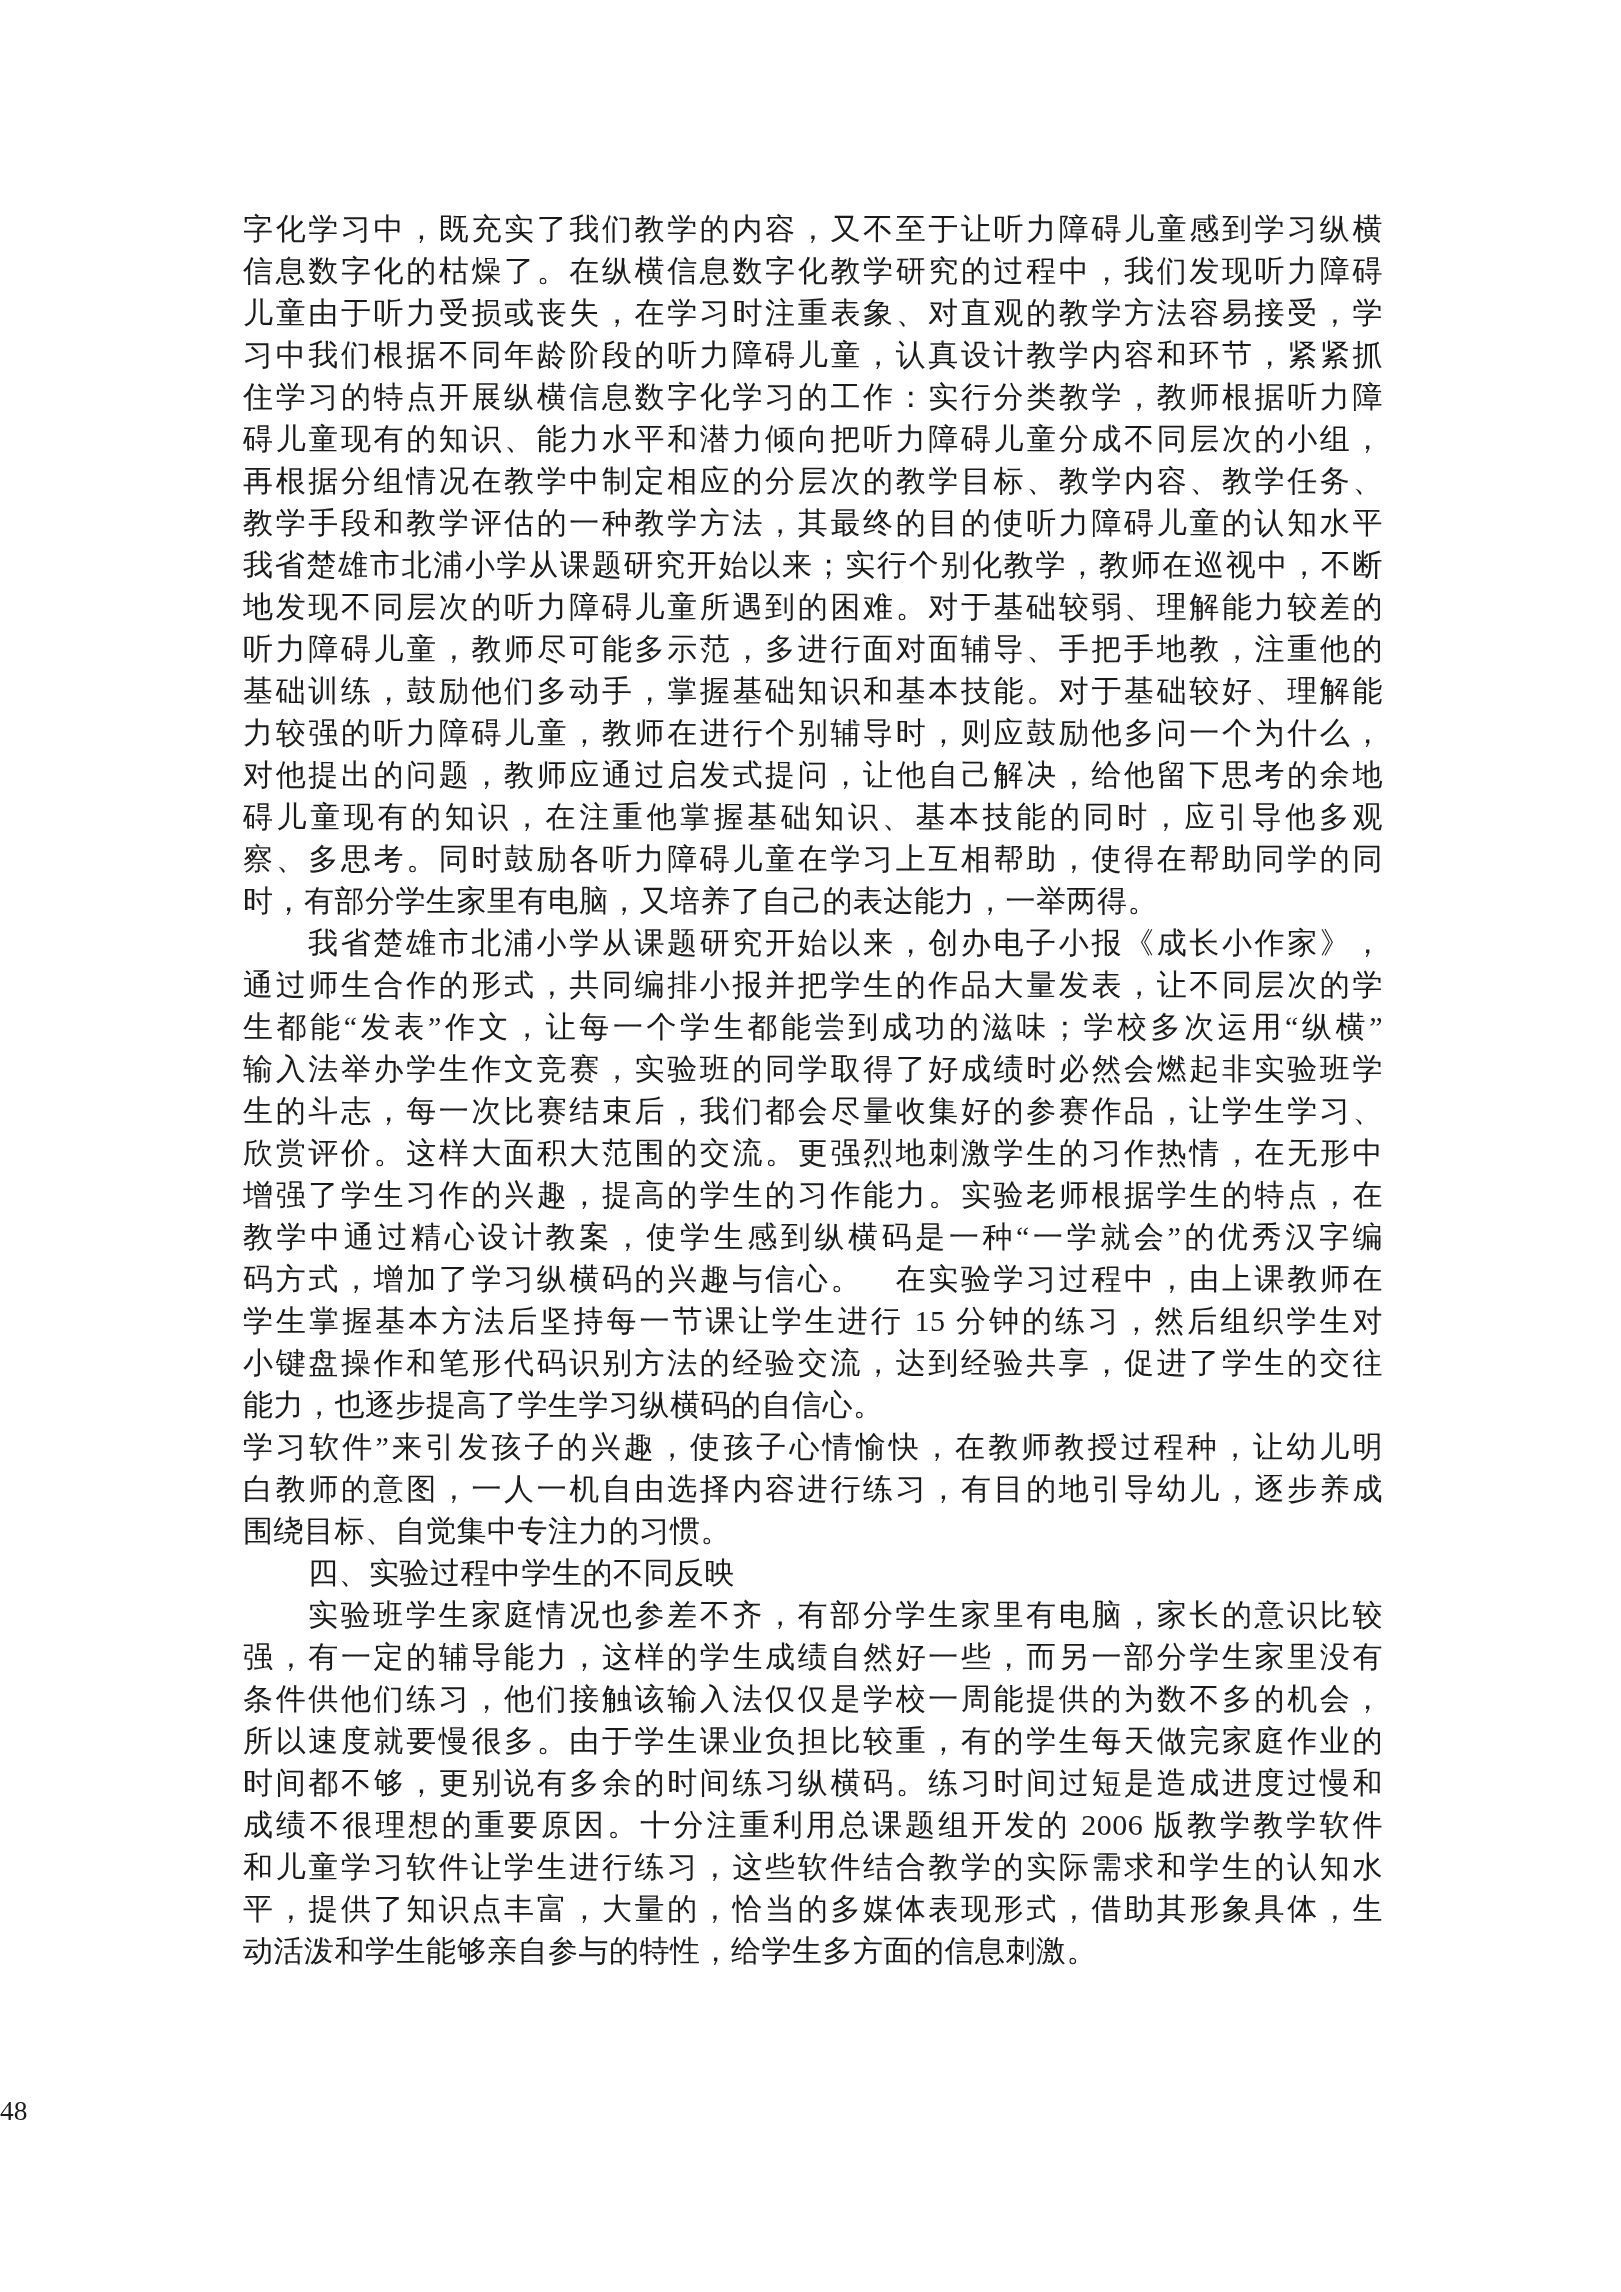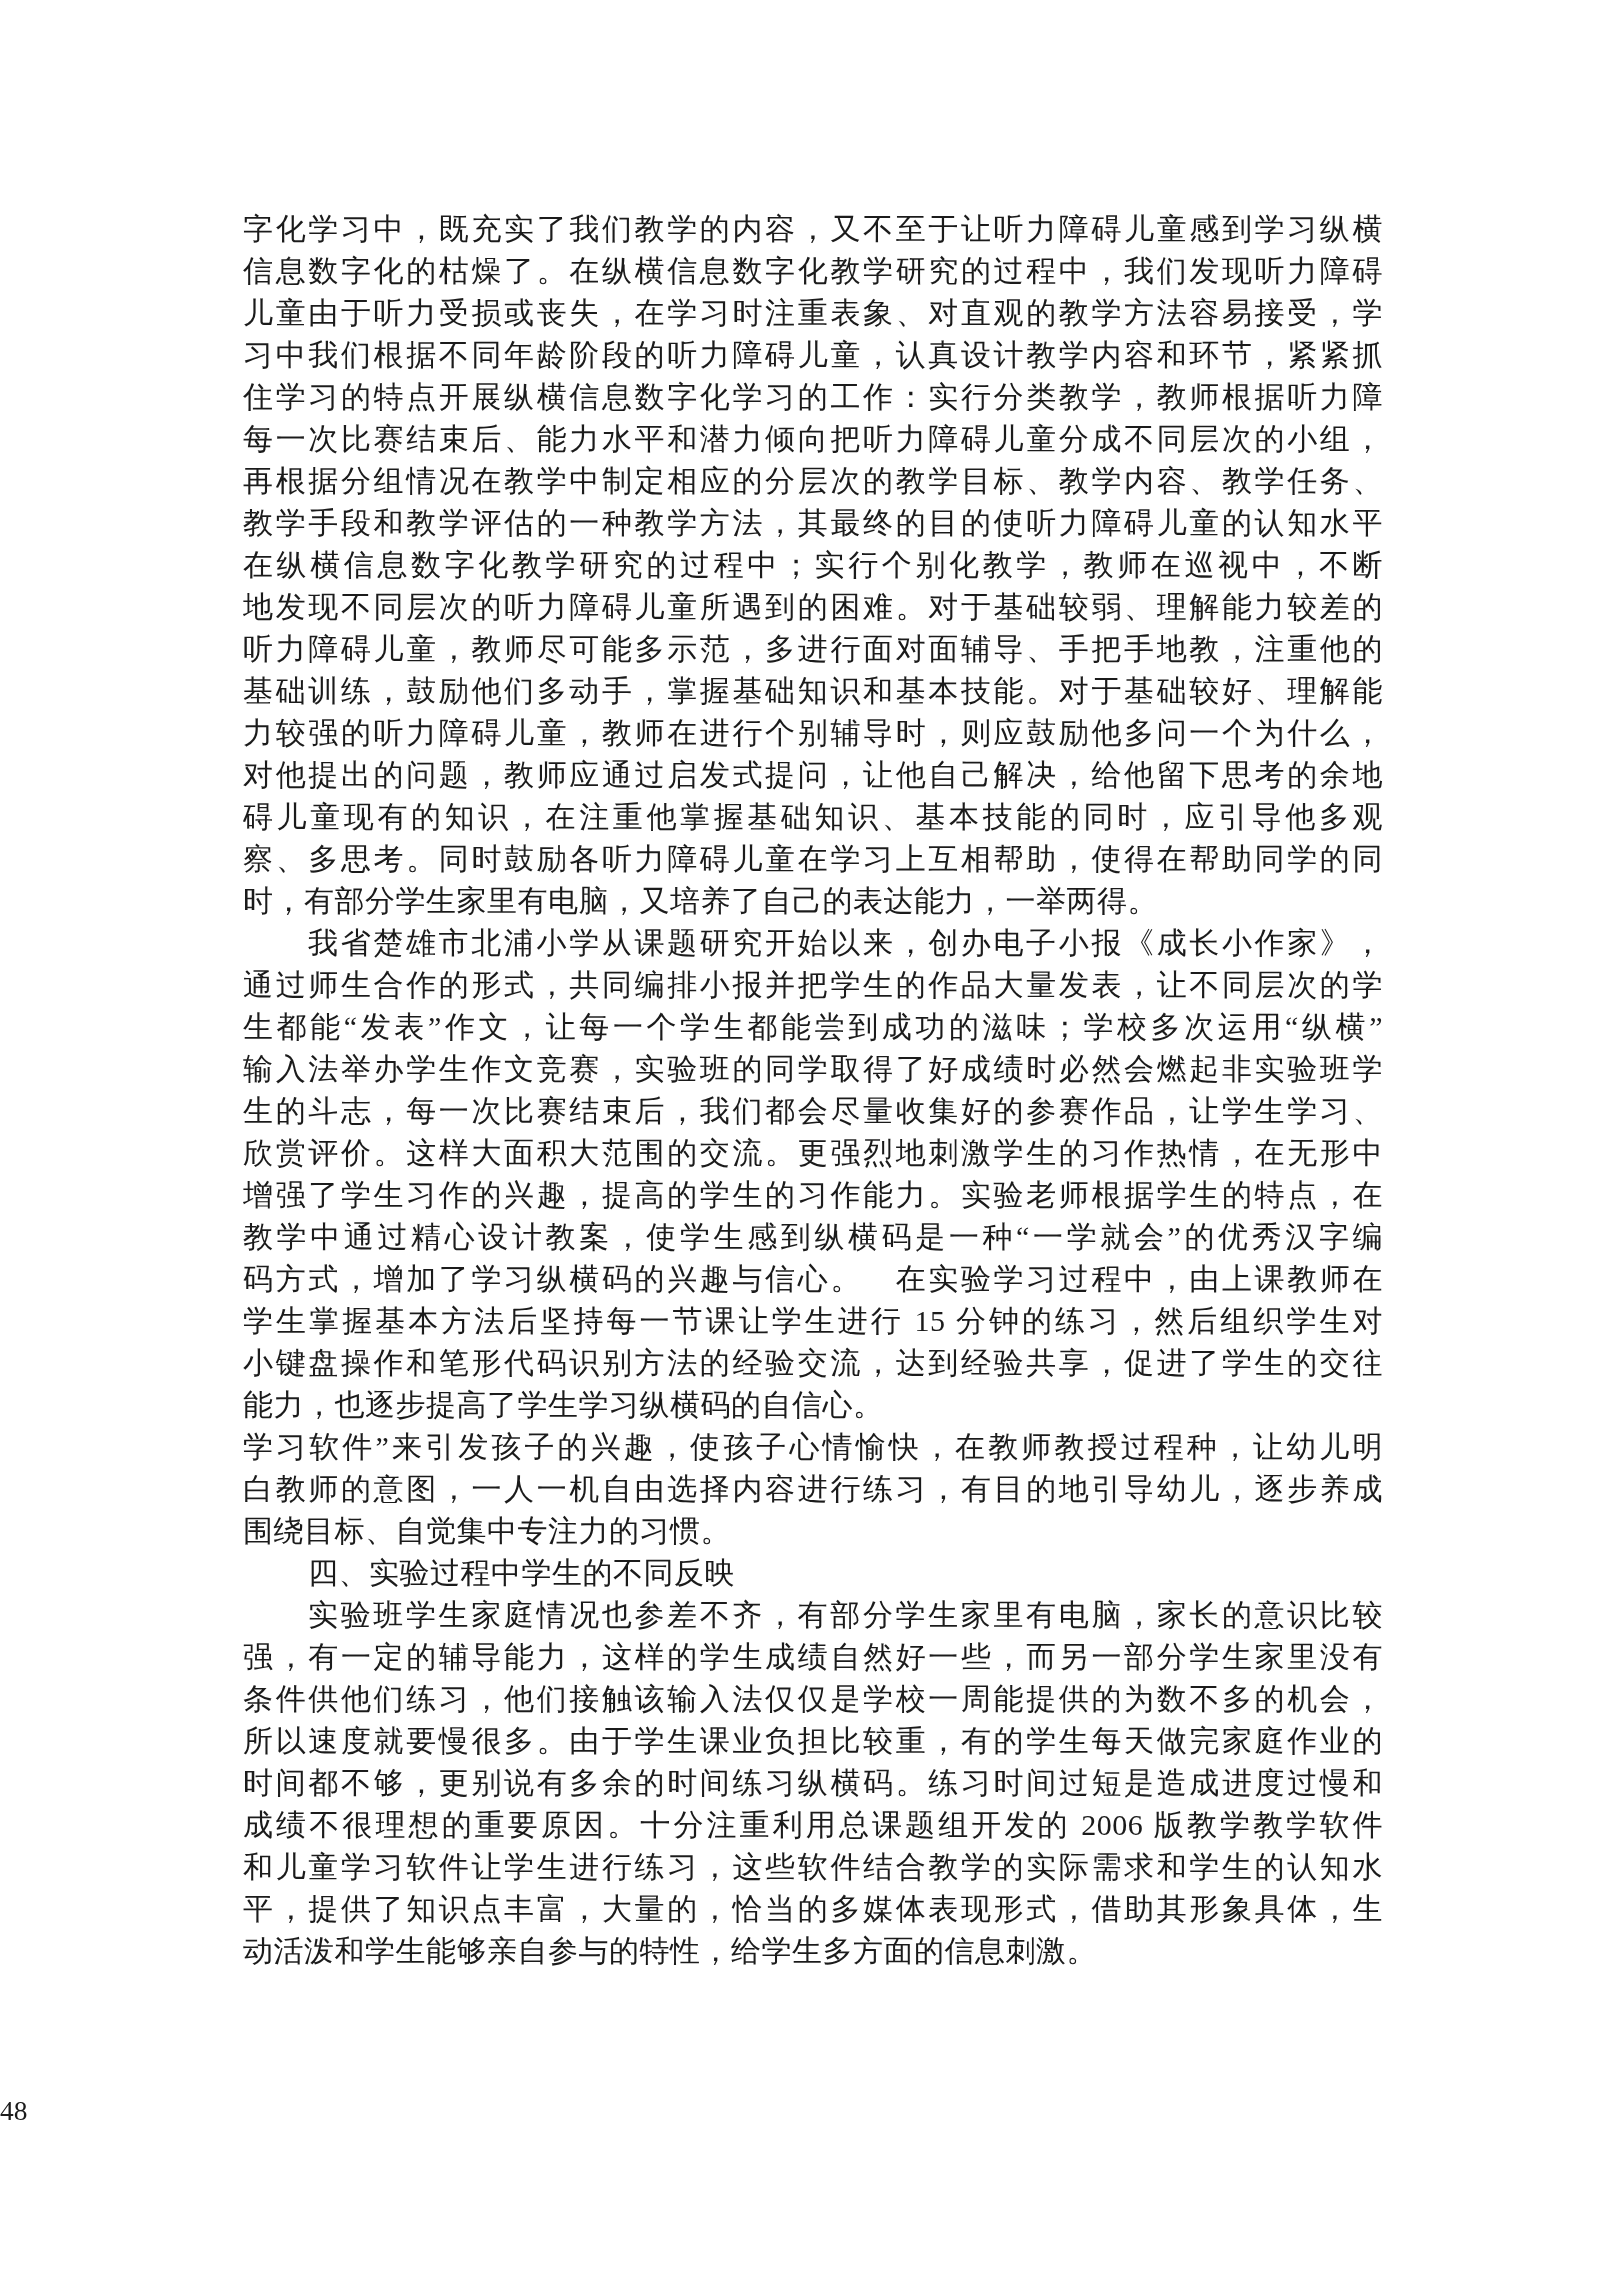--- a/index.html
+++ b/index.html
@@ -53,24 +53,24 @@
 </head>
 <body>
 
 <div class="page">
   <div class="text-block">
       <div class="line fill">字化学习中，既充实了我们教学的内容，又不至于让听力障碍儿童感到学习纵横</div>
       <div class="line fill">信息数字化的枯燥了。在纵横信息数字化教学研究的过程中，我们发现听力障碍</div>
       <div class="line fill">儿童由于听力受损或丧失，在学习时注重表象、对直观的教学方法容易接受，学</div>
       <div class="line fill">习中我们根据不同年龄阶段的听力障碍儿童，认真设计教学内容和环节，紧紧抓</div>
       <div class="line fill">住学习的特点开展纵横信息数字化学习的工作：实行分类教学，教师根据听力障</div>
-      <div class="line fill">每一次比赛结束后、能力水平和潜力倾向把听力障碍儿童分成不同层次的小组，</div>
+      <div class="line fill">碍儿童现有的知识、能力水平和潜力倾向把听力障碍儿童分成不同层次的小组，</div>
       <div class="line fill">再根据分组情况在教学中制定相应的分层次的教学目标、教学内容、教学任务、</div>
       <div class="line fill">教学手段和教学评估的一种教学方法，其最终的目的使听力障碍儿童的认知水平</div>
-      <div class="line fill">在纵横信息数字化教学研究的过程中；实行个别化教学，教师在巡视中，不断</div>
+      <div class="line fill">我省楚雄市北浦小学从课题研究开始以来；实行个别化教学，教师在巡视中，不断</div>
       <div class="line fill">地发现不同层次的听力障碍儿童所遇到的困难。对于基础较弱、理解能力较差的</div>
       <div class="line fill">听力障碍儿童，教师尽可能多示范，多进行面对面辅导、手把手地教，注重他的</div>
       <div class="line fill">基础训练，鼓励他们多动手，掌握基础知识和基本技能。对于基础较好、理解能</div>
       <div class="line fill">力较强的听力障碍儿童，教师在进行个别辅导时，则应鼓励他多问一个为什么，</div>
       <div class="line fill">对他提出的问题，教师应通过启发式提问，让他自己解决，给他留下思考的余地</div>
       <div class="line fill">碍儿童现有的知识，在注重他掌握基础知识、基本技能的同时，应引导他多观</div>
       <div class="line fill">察、多思考。同时鼓励各听力障碍儿童在学习上互相帮助，使得在帮助同学的同</div>
       <div class="line">时，有部分学生家里有电脑，又培养了自己的表达能力，一举两得。</div>
       <div class="line fill indent">我省楚雄市北浦小学从课题研究开始以来，创办电子小报《成长小作家》，</div>
       <div class="line fill">通过师生合作的形式，共同编排小报并把学生的作品大量发表，让不同层次的学</div>

